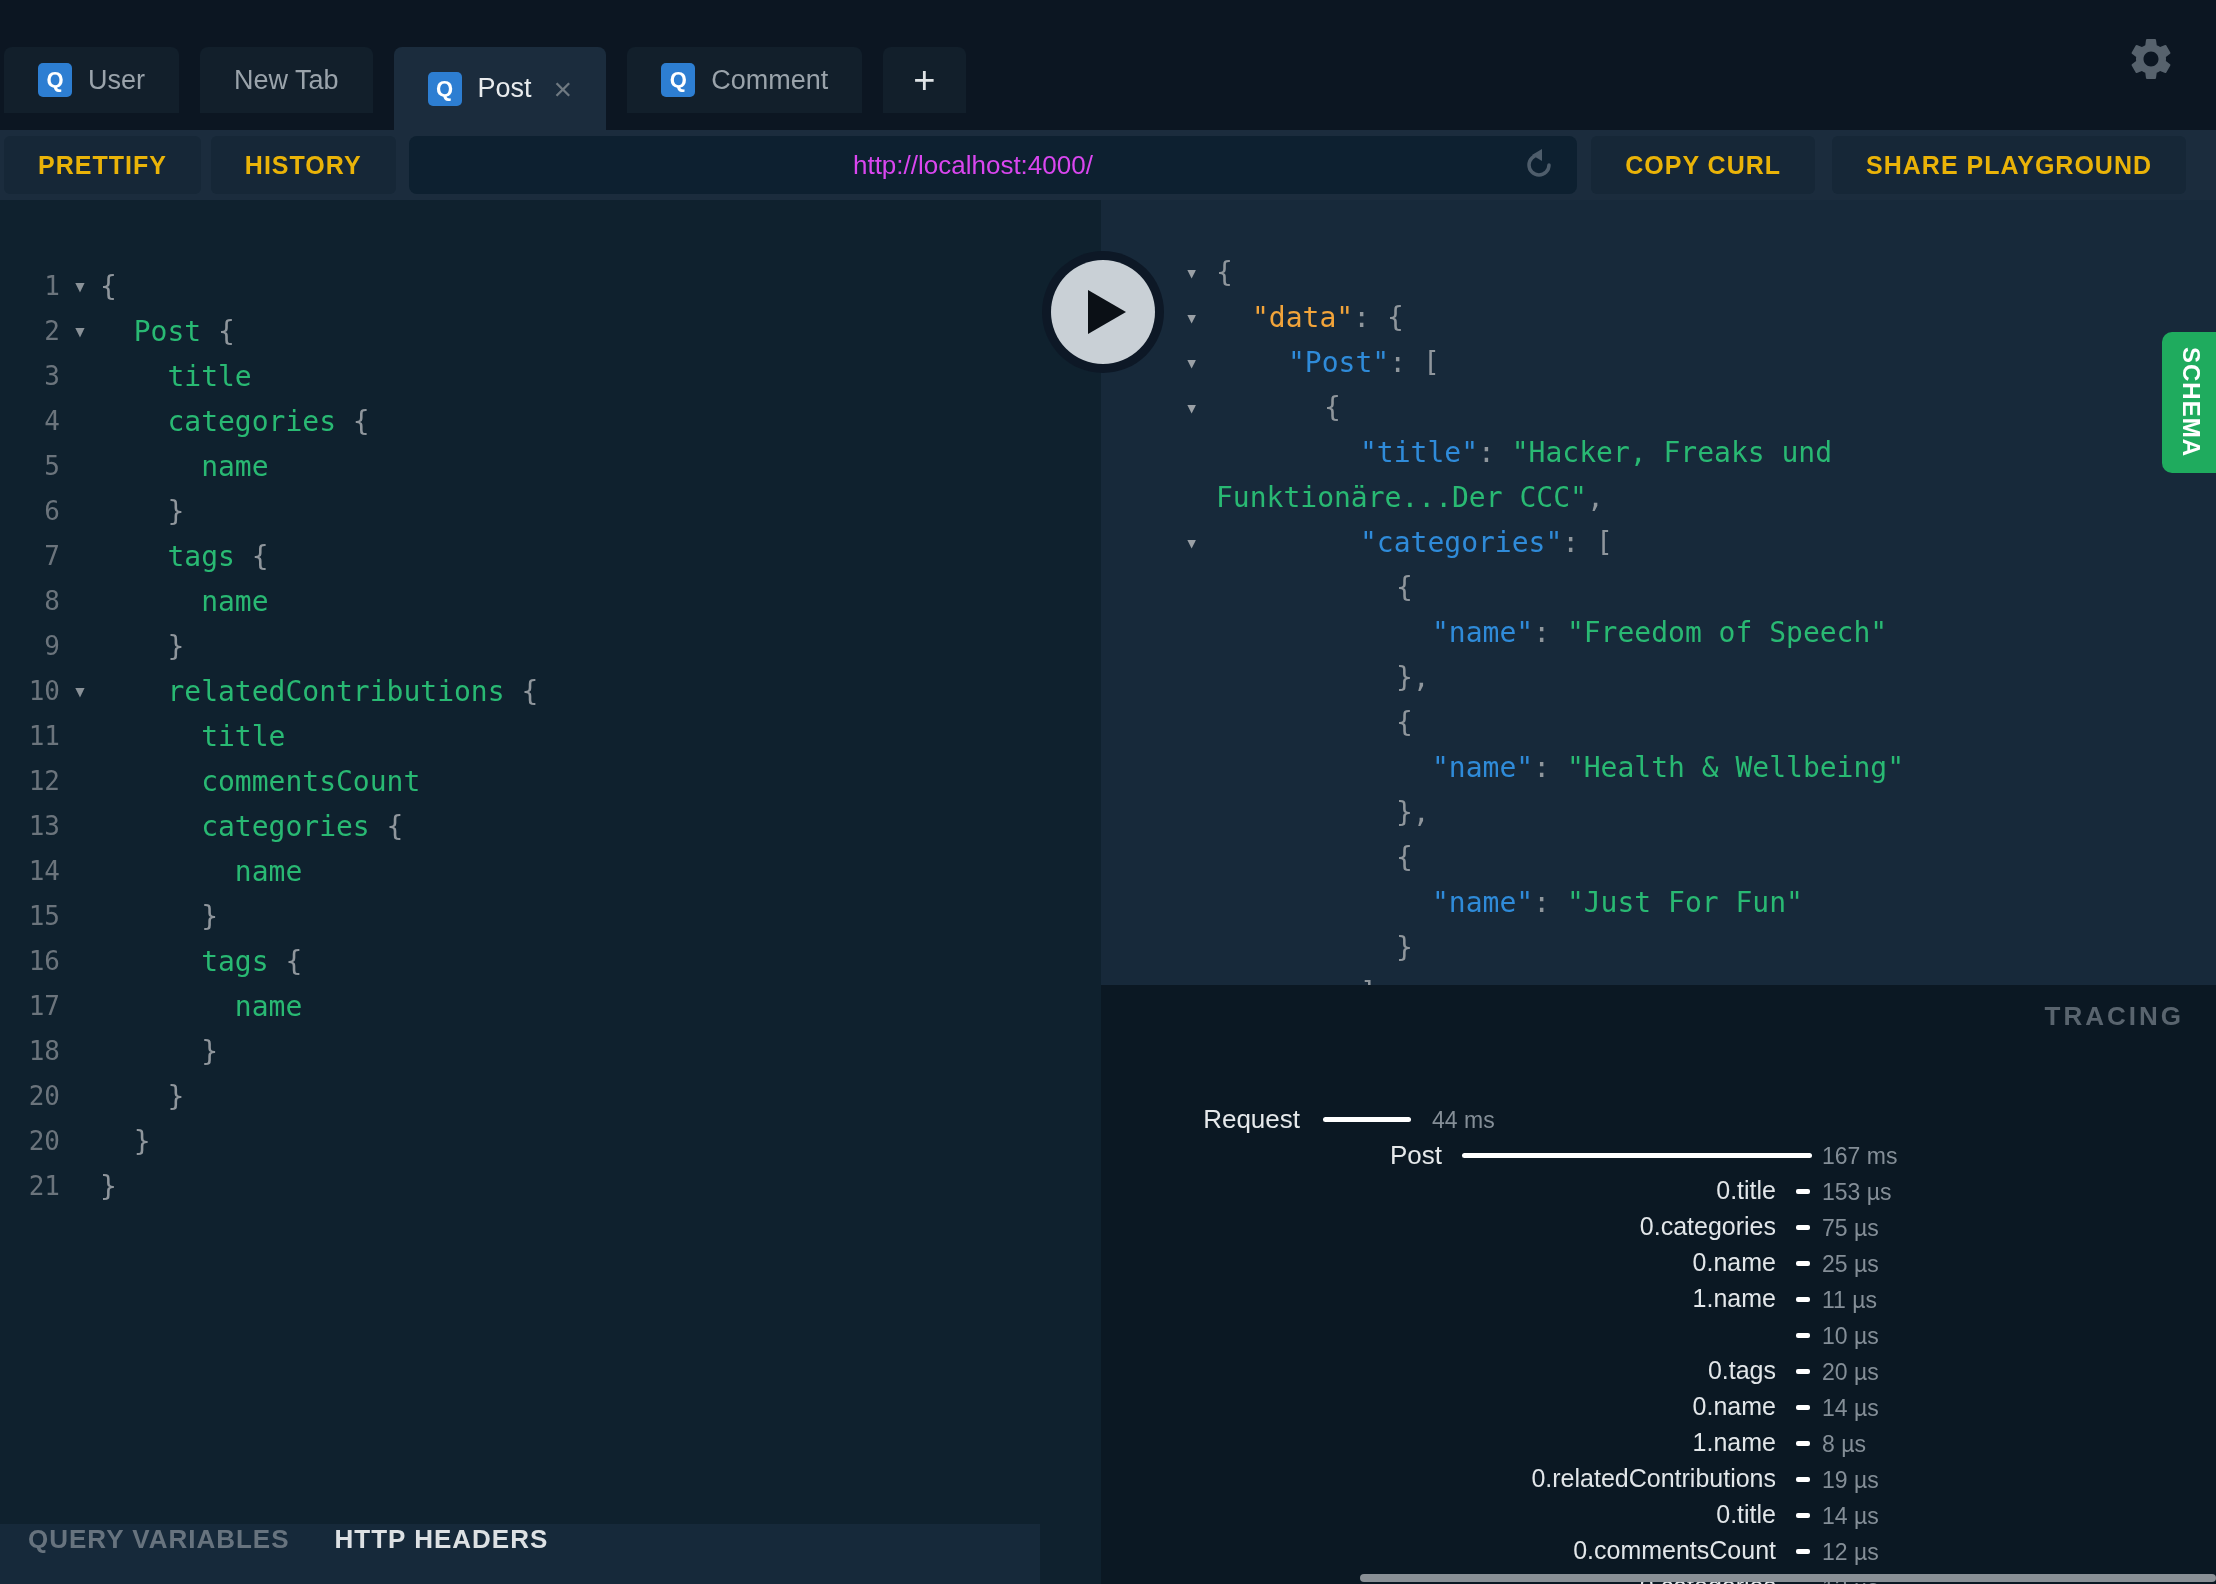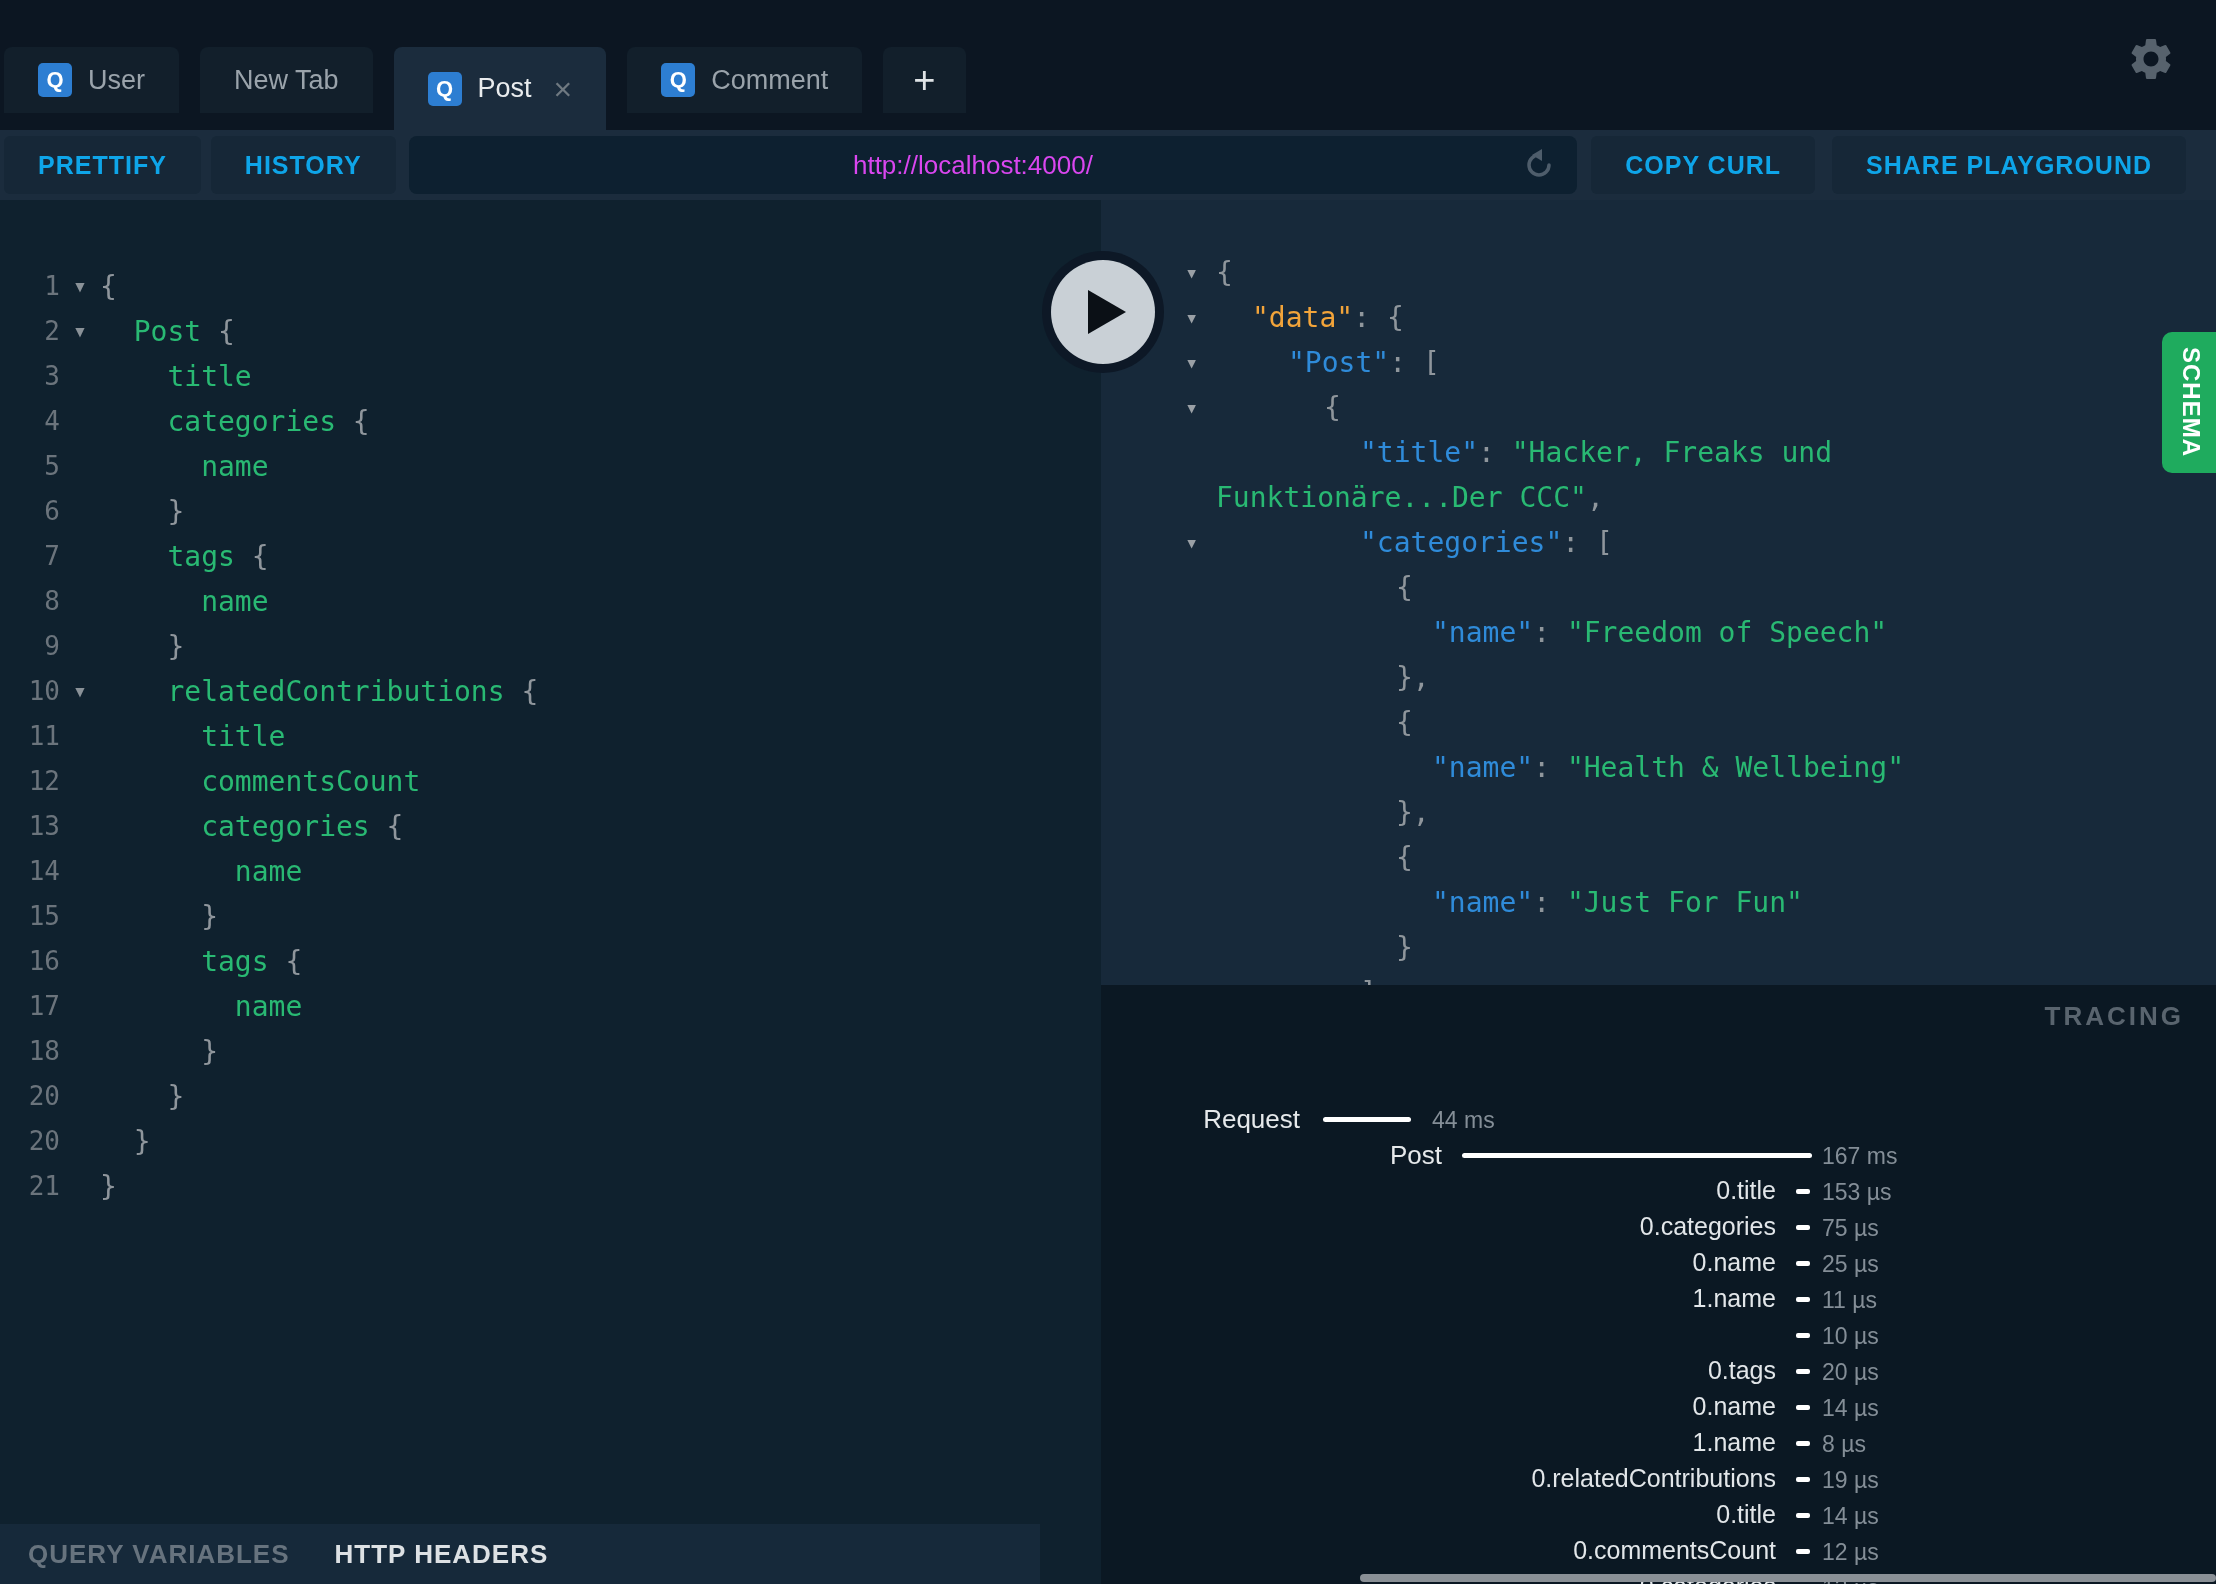--- a/index.html
+++ b/index.html
@@ -14,21 +14,21 @@
   .tab.active{height:83px;background:#1b2c3d;color:#e9ecee;}
   .qbadge{width:34px;height:34px;border-radius:5px;background:#2d7ed2;color:#ffffff;font-weight:bold;
           font-size:22px;display:flex;align-items:center;justify-content:center;margin-right:16px;flex:none;}
   .tab .close{margin-left:22px;color:#6f7981;font-size:32px;line-height:1;}
   .tab.add{padding:0 30px;font-size:38px;color:#dfe3e6;}
   .gear{position:absolute;top:34px;right:40px;width:50px;height:50px;}
 
   
   .toolbar{position:absolute;top:130px;left:0;right:0;height:70px;background:#1b2c3d;
            display:flex;align-items:center;}
-  .tbtn{height:58px;background:#162737;border:none;border-radius:6px;color:#0ea5e9;font-weight:bold;
+  .tbtn{height:58px;background:#162737;border:none;border-radius:6px;color:#eab308;font-weight:bold;
         font-size:25px;letter-spacing:1px;display:flex;align-items:center;justify-content:center;
         padding:0 34px;font-family:"Liberation Sans",sans-serif;white-space:nowrap;}
   .tbtn.prettify{margin-left:4px;}
   .tbtn.history{margin-left:10px;}
   .url{margin-left:13px;flex:1;height:58px;background:#0d2030;border-radius:8px;position:relative;
        display:flex;align-items:center;padding:0 70px 0 30px;color:#d946ef;font-size:26px;box-sizing:border-box;justify-content:center;}
   .url .undo{position:absolute;right:20px;top:11px;}
   .tbtn.copycurl{margin-left:14px;}
   .tbtn.share{margin-left:17px;margin-right:30px;}
 
@@ -36,21 +36,21 @@
   .editor-panel{position:absolute;top:200px;left:0;width:1101px;bottom:0;background:#0f212e;}
   .editor-lines{padding-top:64px;font-family:"DejaVu Sans Mono",monospace;font-size:28px;line-height:45px;}
   .eline{display:flex;height:45px;align-items:center;}
   .eline .num{width:60px;text-align:right;color:#6b747c;flex:none;font-size:26px;}
   .eline .fold{width:40px;text-align:center;color:#8a9298;flex:none;font-size:24px;}
   .eline .code{white-space:pre;}
   .tok-f{color:#29b973;} .tok-p{color:#8f969c;}
   .tok-k{color:#2f8bd9;} .tok-d{color:#f2a43a;} .tok-s{color:#29b973;}
 
   .varsbar{position:absolute;left:0;bottom:0;width:1040px;height:60px;background:#16293a;
-           display:flex;align-items:center;font-weight:bold;font-size:26px;letter-spacing:1px;}
+           display:flex;font-weight:bold;font-size:26px;letter-spacing:1px;}
   .qv{color:#67737e;margin-left:28px;}
   .hh{color:#dde1e4;margin-left:45px;}
 
   
   .right-panel{position:absolute;top:200px;left:1101px;right:0;bottom:0;}
   .response{position:absolute;top:0;left:0;right:0;height:785px;background:#17293a;overflow:hidden;}
   .response-lines{padding-top:50px;font-family:"DejaVu Sans Mono",monospace;font-size:28px;line-height:45px;}
   .rline{display:flex;height:45px;align-items:center;}
   .rline .fold{width:115px;flex:none;padding-left:84px;box-sizing:border-box;color:#9aa0a6;font-size:22px;}
   .rline .code{white-space:pre;}

